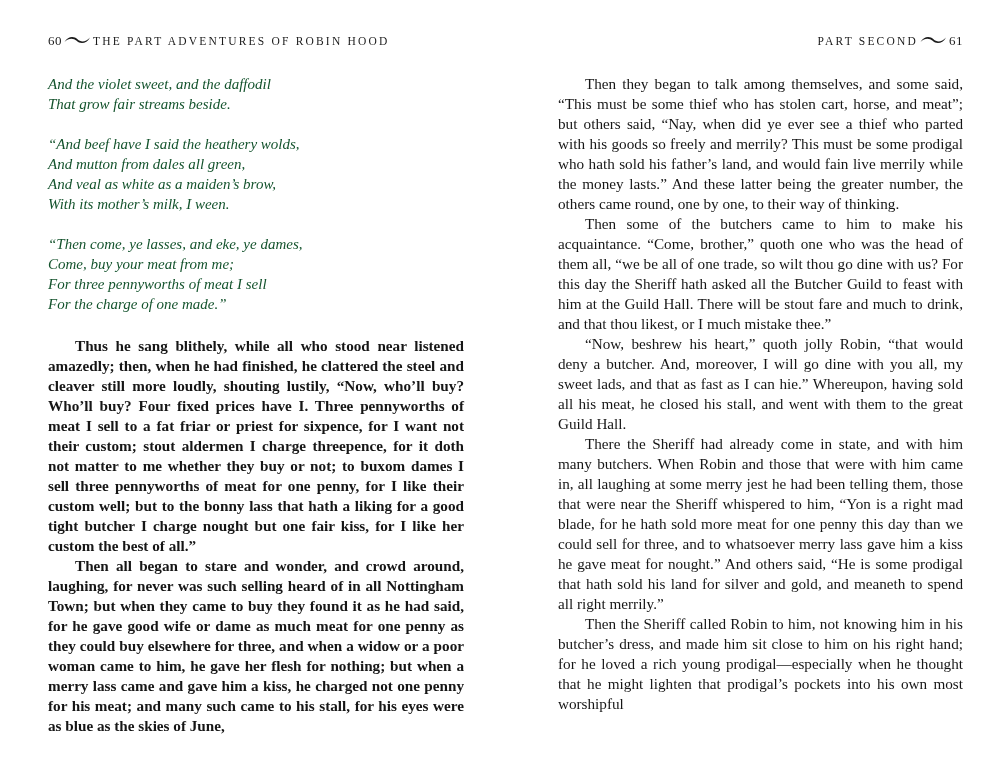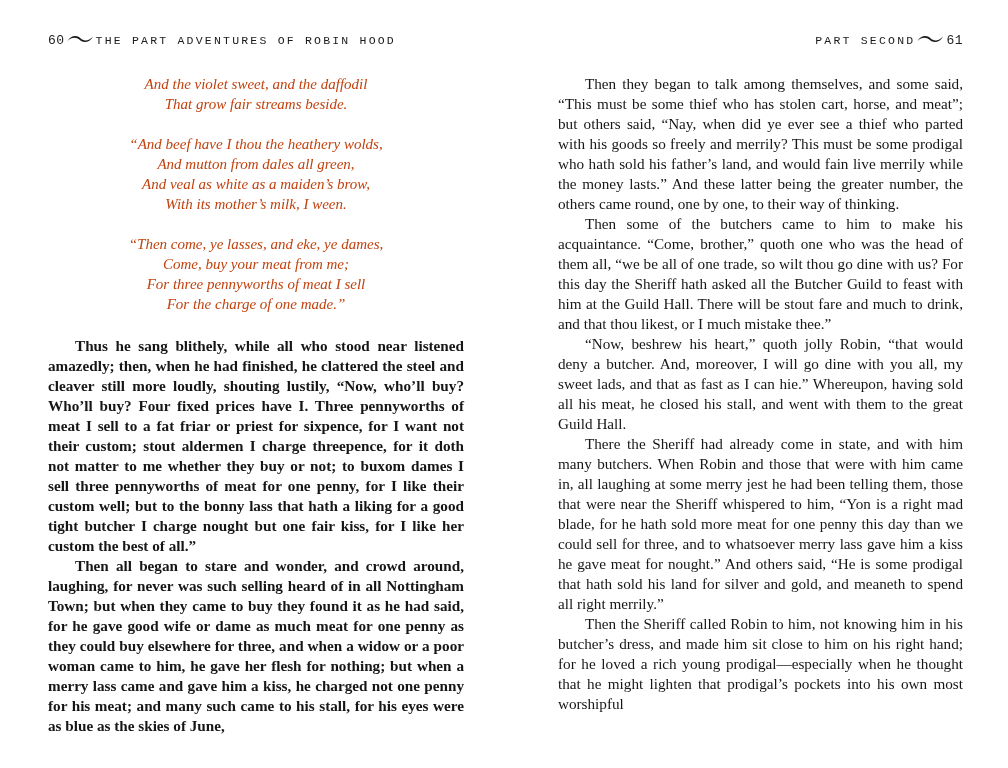--- a/index.html
+++ b/index.html
@@ -28,42 +28,40 @@
     top: 33px;
     left: 0;
     right: 0;
     display: flex;
     align-items: center;
     gap: 2px;
     font-size: 11.5px;
     letter-spacing: 2.2px;
     color: #1b1b1b;
     white-space: nowrap;
-    font-family: Liberation Mono, monospace;
   }
   .running-head.align-right { justify-content: flex-end; }
   .folio {
     font-size: 13px;
     letter-spacing: 0.5px;
   }
   .swash {
     display: inline-block;
     flex: 0 0 auto;
   }
 
   .verse-block {
     position: absolute;
     top: 74px;
     left: 0;
     right: 0;
-    text-align: center;
     font-style: italic;
     font-size: 15px;
     line-height: 20px;
-    color: #c2410c;
+    color: #14532d;
   }
   .stanza { margin: 0 0 20px 0; }
   .verse-line { white-space: nowrap; }
 
   .prose {
     position: absolute;
     left: 0;
     right: 0;
     font-size: 15.2px;
     line-height: 20px;
@@ -88,21 +86,21 @@
     </span>
     <span>THE PART ADVENTURES OF ROBIN HOOD</span>
   </div>
 
   <div class="verse-block" id="verse-block">
       <div class="stanza">
         <div class="verse-line">And the violet sweet, and the daffodil</div>
         <div class="verse-line">That grow fair streams beside.</div>
       </div>
       <div class="stanza">
-        <div class="verse-line">“And beef have I thou the heathery wolds,</div>
+        <div class="verse-line">“And beef have I said the heathery wolds,</div>
         <div class="verse-line">And mutton from dales all green,</div>
         <div class="verse-line">And veal as white as a maiden’s brow,</div>
         <div class="verse-line">With its mother’s milk, I ween.</div>
       </div>
       <div class="stanza">
         <div class="verse-line">“Then come, ye lasses, and eke, ye dames,</div>
         <div class="verse-line">Come, buy your meat from me;</div>
         <div class="verse-line">For three pennyworths of meat I sell</div>
         <div class="verse-line">For the charge of one made.”</div>
       </div>

